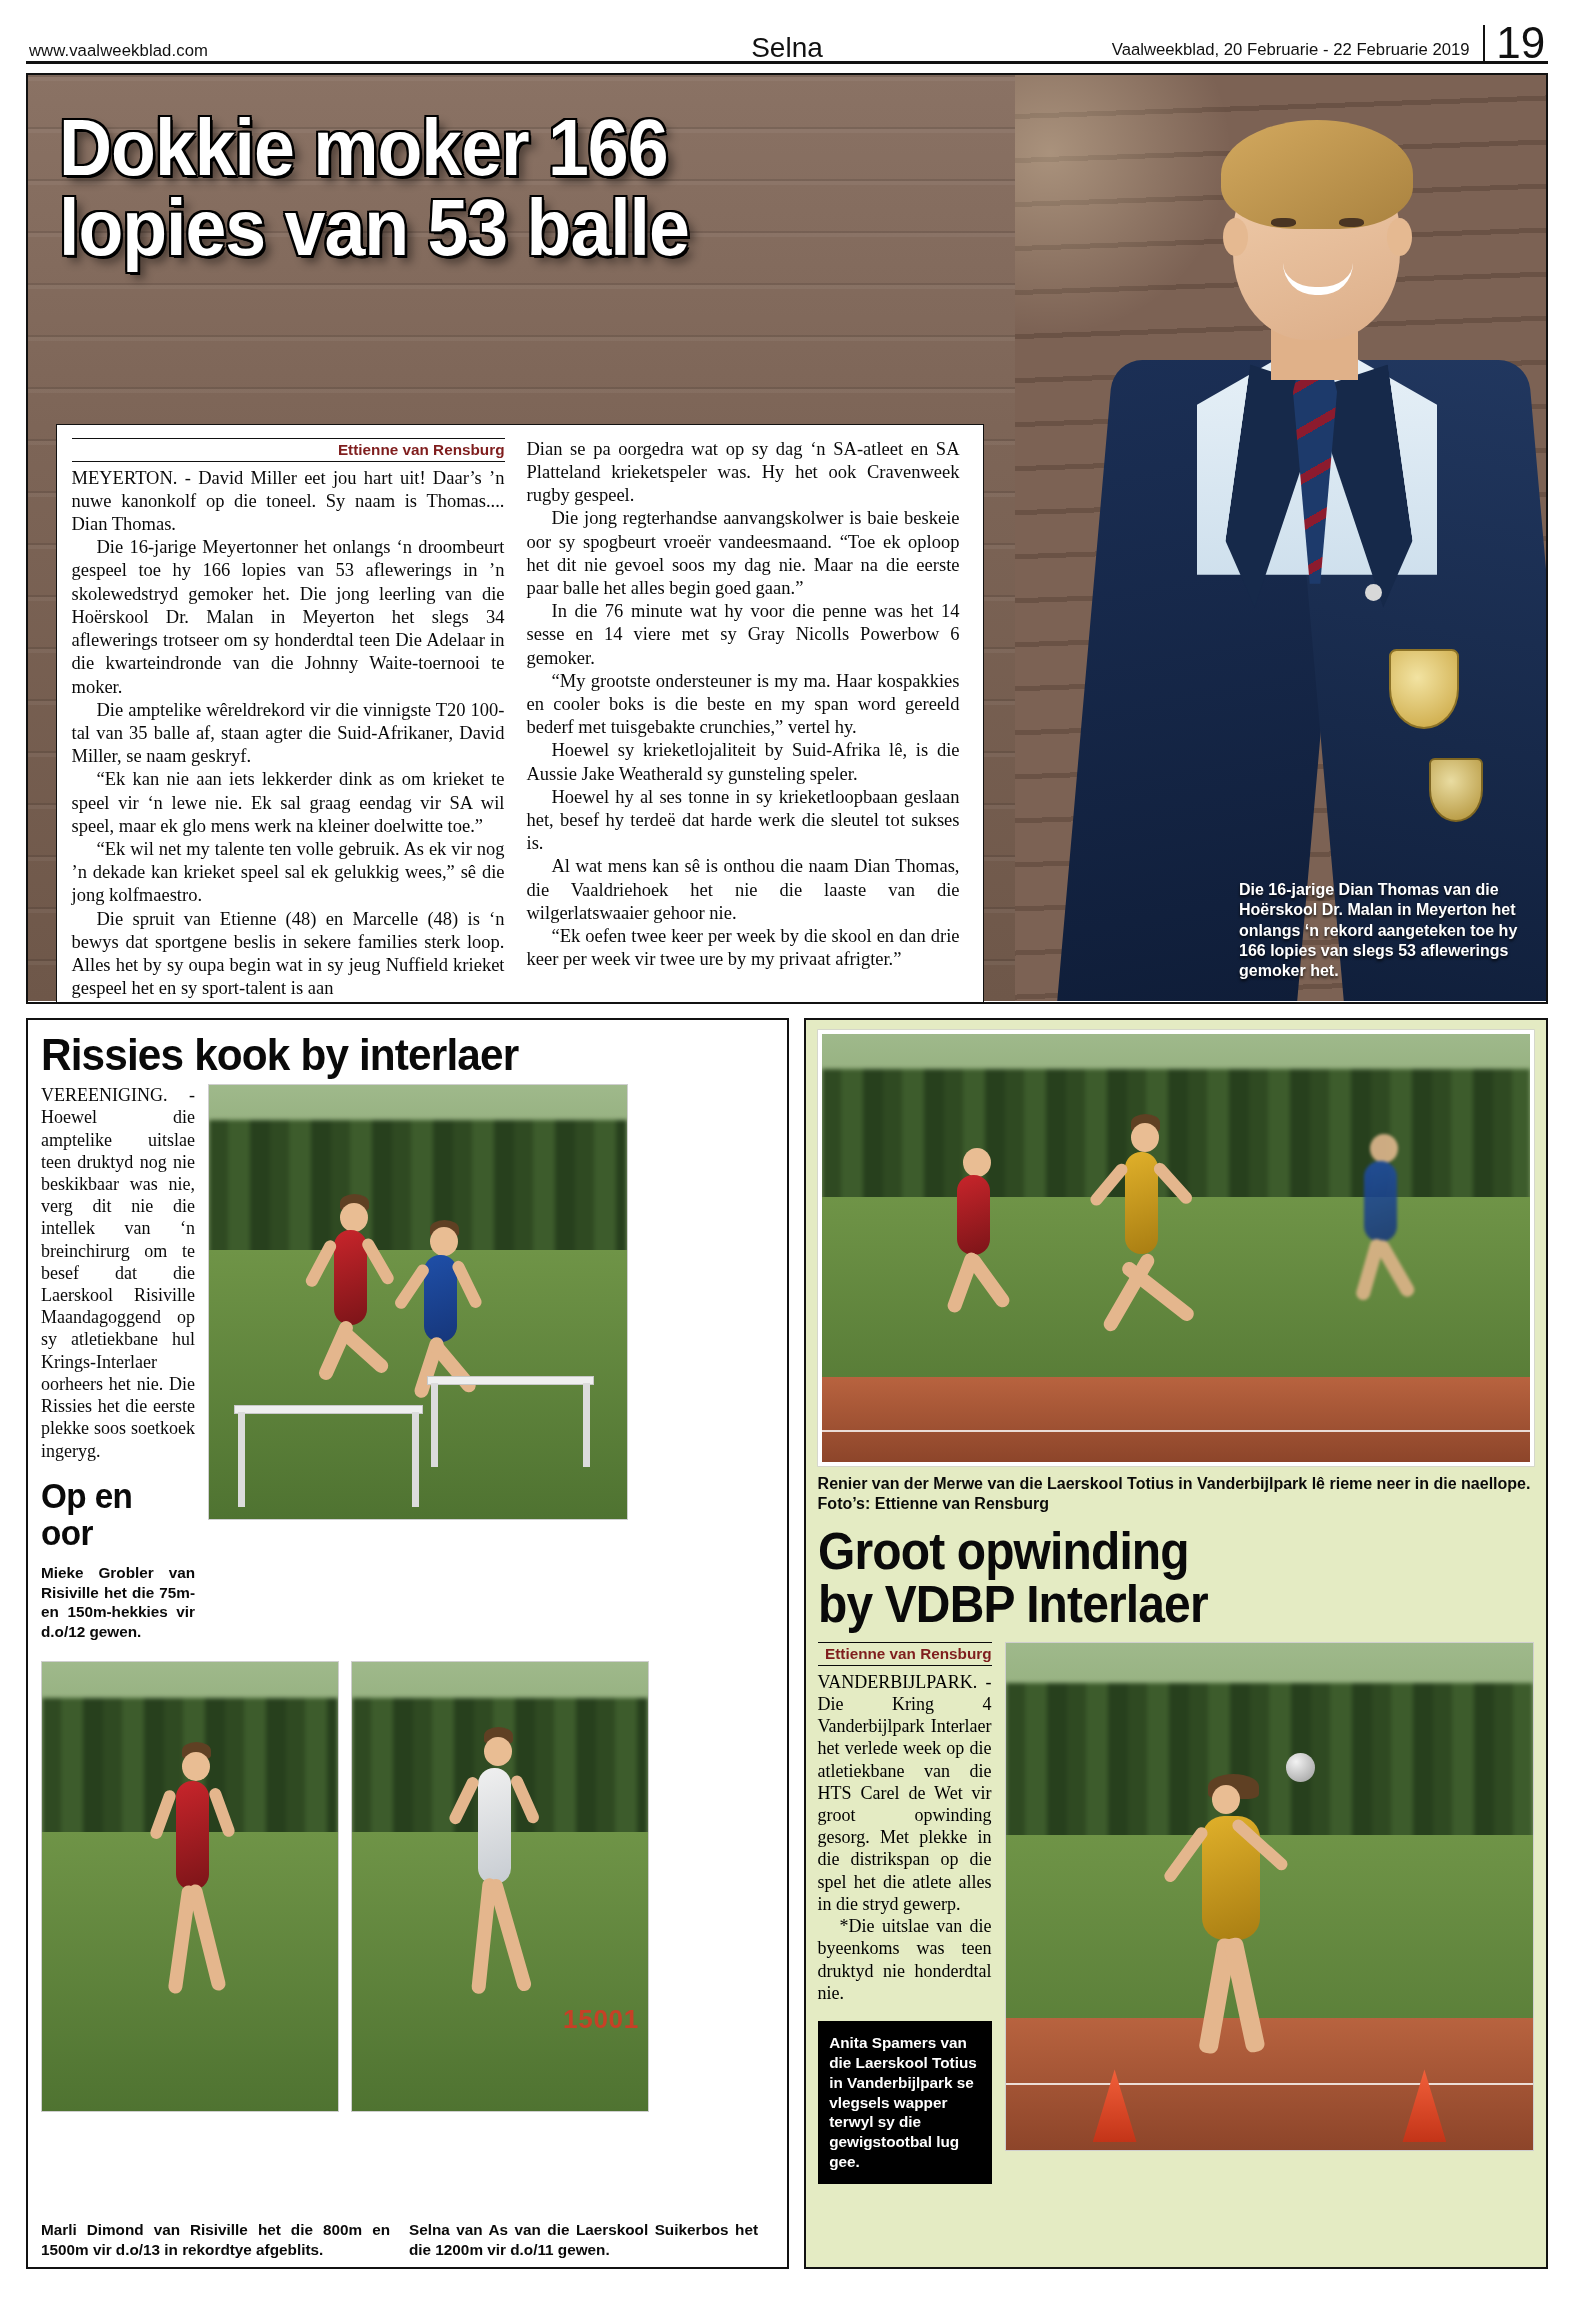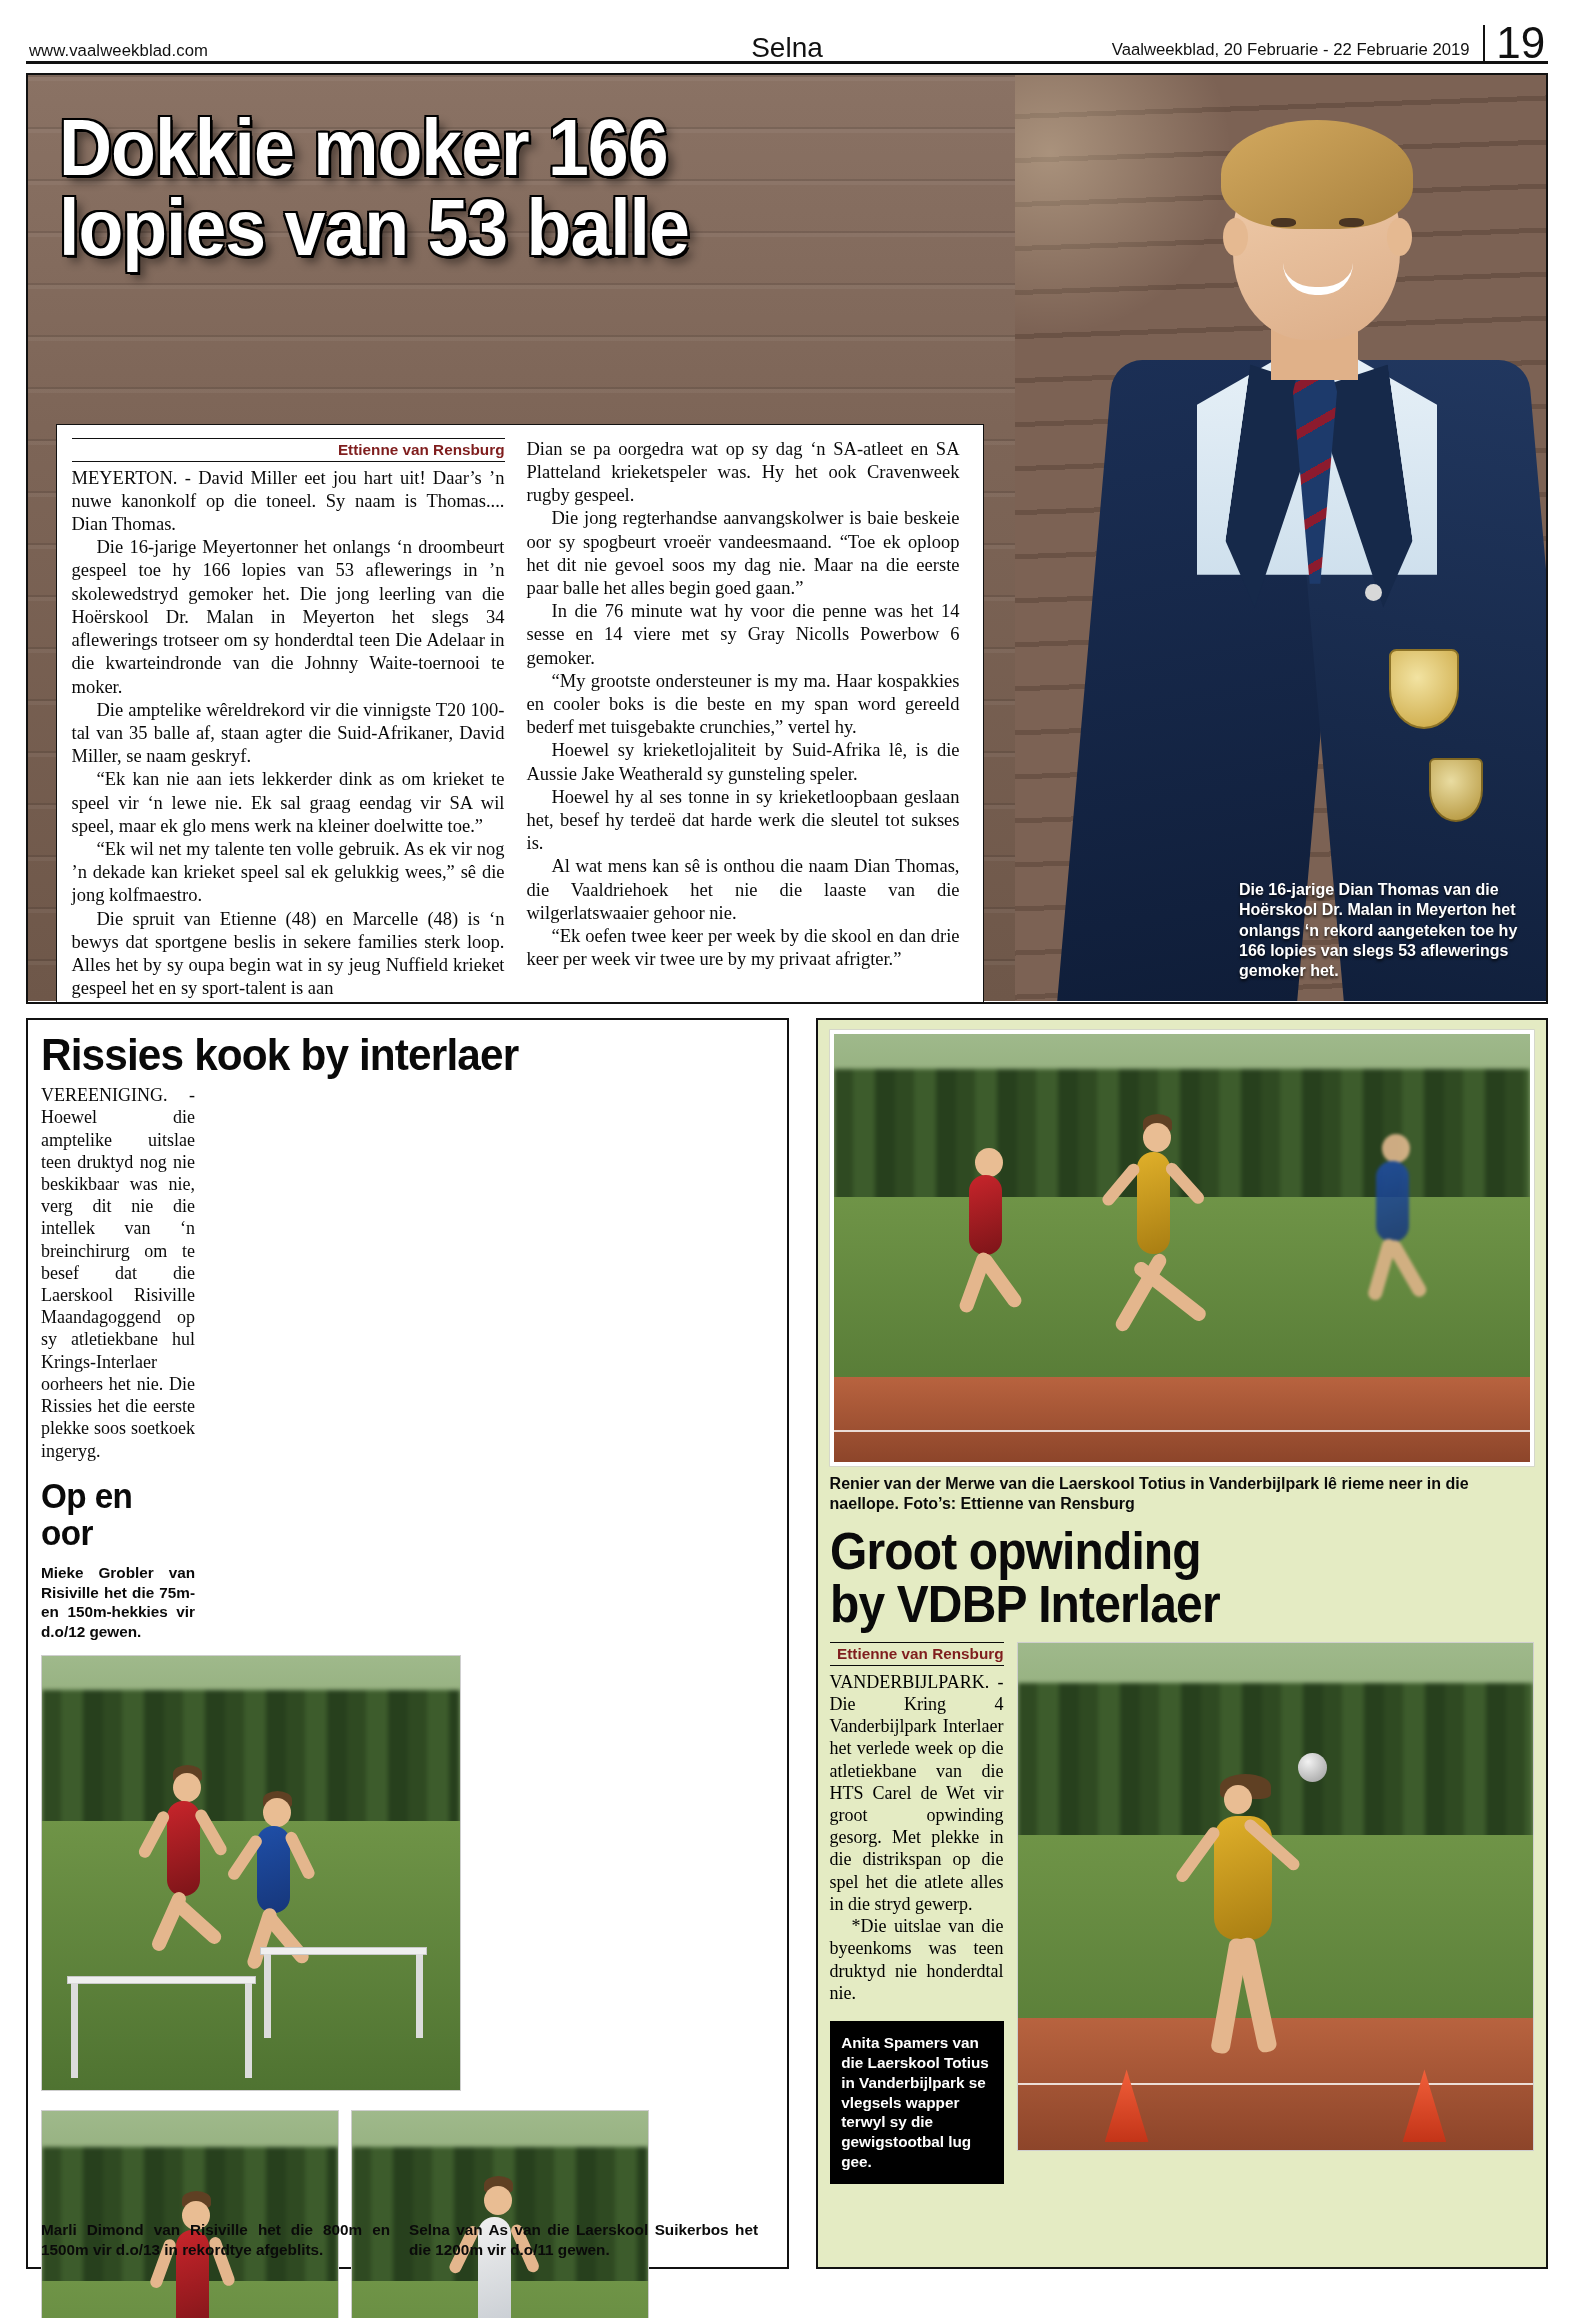--- a/index.html
+++ b/index.html
@@ -162,39 +162,39 @@
 
   
   .hero-cap {
     position: absolute; right: 16px; bottom: 19px; width: 291px;
     font-family: "Liberation Sans", sans-serif; font-weight: 700;
     font-size: 16px; line-height: 1.27; color: #ffffff;
     text-shadow: 0 1.5px 2.9px rgba(0,0,0,.85);
   }
 
   
-  .lower { display: flex; gap: 27px; margin-top: 14.5px; height: 1251px; }
+  .lower { display: flex; gap: 15px; margin-top: 14.5px; height: 1251px; }
   .panel-left {
     width: 763px; border: 2.2px solid #111; background:#fff;
     padding: 11.6px 13px; position: relative;
   }
   .panel-right {
     flex: 1; border: 2.2px solid #111; background:#e4ebc3;
     padding: 10.2px 11.6px; position: relative;
   }
 
   .sec-head {
     font-family: "Liberation Sans", sans-serif; font-weight: 700;
     font-size: 45px; line-height: 1.0; color:#0a0a0a; letter-spacing: -0.9px;
     transform: scaleX(.94); transform-origin: left center;
     border-top: 2.2px solid #111; padding-top: 5.8px; margin-bottom: 7.3px;
   }
   .sec-head.nobar { border-top: none; padding-top: 0; }
 
-  .left-top { display: flex; gap: 13px; flex-direction: column; }
+  .left-top { display: flex; gap: 13px; }
   .narrow-col { width: 154px; }
   .narrow-col p {
     margin: 0; font-size: 18px; line-height: 1.235; color:#0a0a0a;
     text-align: justify; text-indent: 0; hyphens: manual;
   }
   .subhead {
     font-family: "Liberation Sans", sans-serif; font-weight:700;
     font-size: 35px; line-height: 1.05; color:#0a0a0a; letter-spacing:-0.6px;
     margin: 16px 0 11.6px 0; transform: scaleX(.95); transform-origin:left center;
   }

